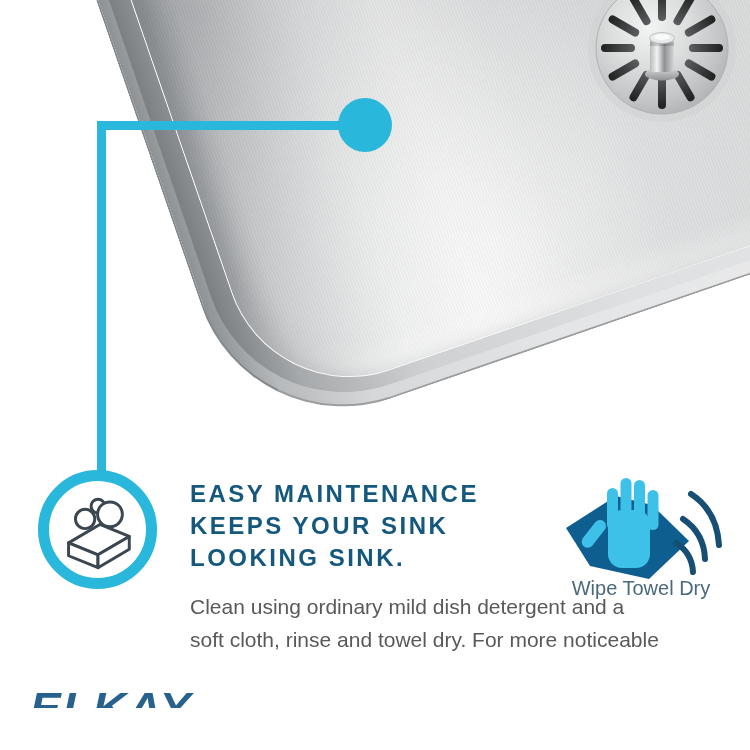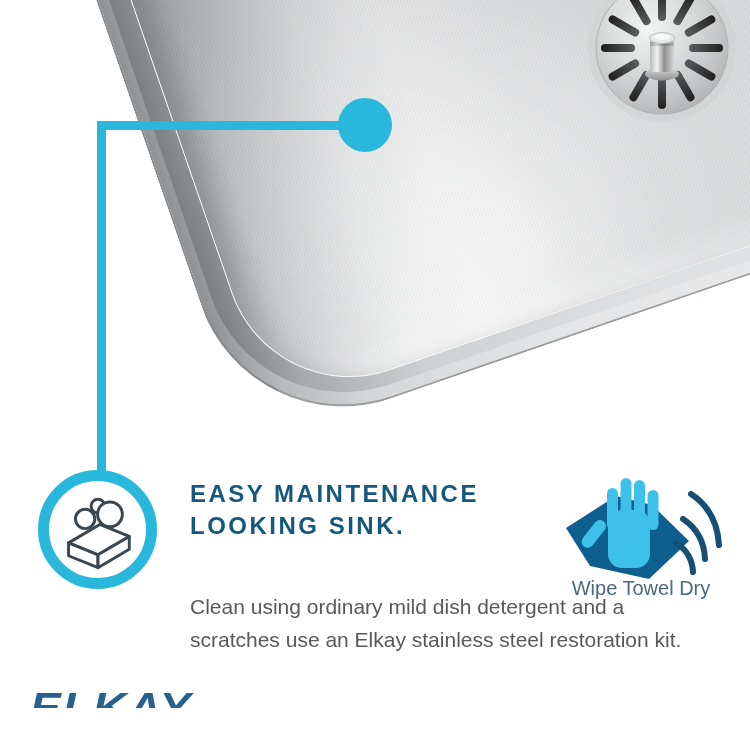--- a/index.html
+++ b/index.html
@@ -121,25 +121,26 @@
       <circle cx="50" cy="24" r="7.5"></circle>
       <circle cx="63" cy="33" r="13.5"></circle>
       <path d="M18,64 L52,44 L84,57 L50,77 Z"></path>
       <path d="M18,64 L18,78 L50,91 L50,77 Z"></path>
       <path d="M50,77 L50,91 L84,71 L84,57 Z"></path>
     </svg>
   </div>
 
   <div class="headline">
     <div>EASY MAINTENANCE</div>
+    <div>KEEPS YOUR SINK</div>
     <div>LOOKING SINK.</div>
   </div>
   <div class="bodycopy">
     <div>Clean using ordinary mild dish detergent and a</div>
-    <div>scratches use an Elkay stainless steel restoration kit.</div>
+    <div>soft cloth, rinse and towel dry. For more noticeable</div>
   </div>
 
   <svg class="towel-svg" viewBox="0 0 170 120">
     <path d="M10,62 L60,30 L96,39 L133,75 L93,113 L34,100 Z" style="fill:var(--towel)"></path>
     <g style="fill:var(--hand)">
       <rect x="38" y="54" width="12" height="32" rx="6" transform="rotate(38 44 60)"></rect>
       <rect x="51" y="22" width="11" height="42" rx="5.5"></rect>
       <rect x="64.5" y="12" width="11" height="52" rx="5.5"></rect>
       <rect x="78" y="14" width="11" height="50" rx="5.5"></rect>
       <rect x="91.5" y="24" width="11" height="40" rx="5.5"></rect>

